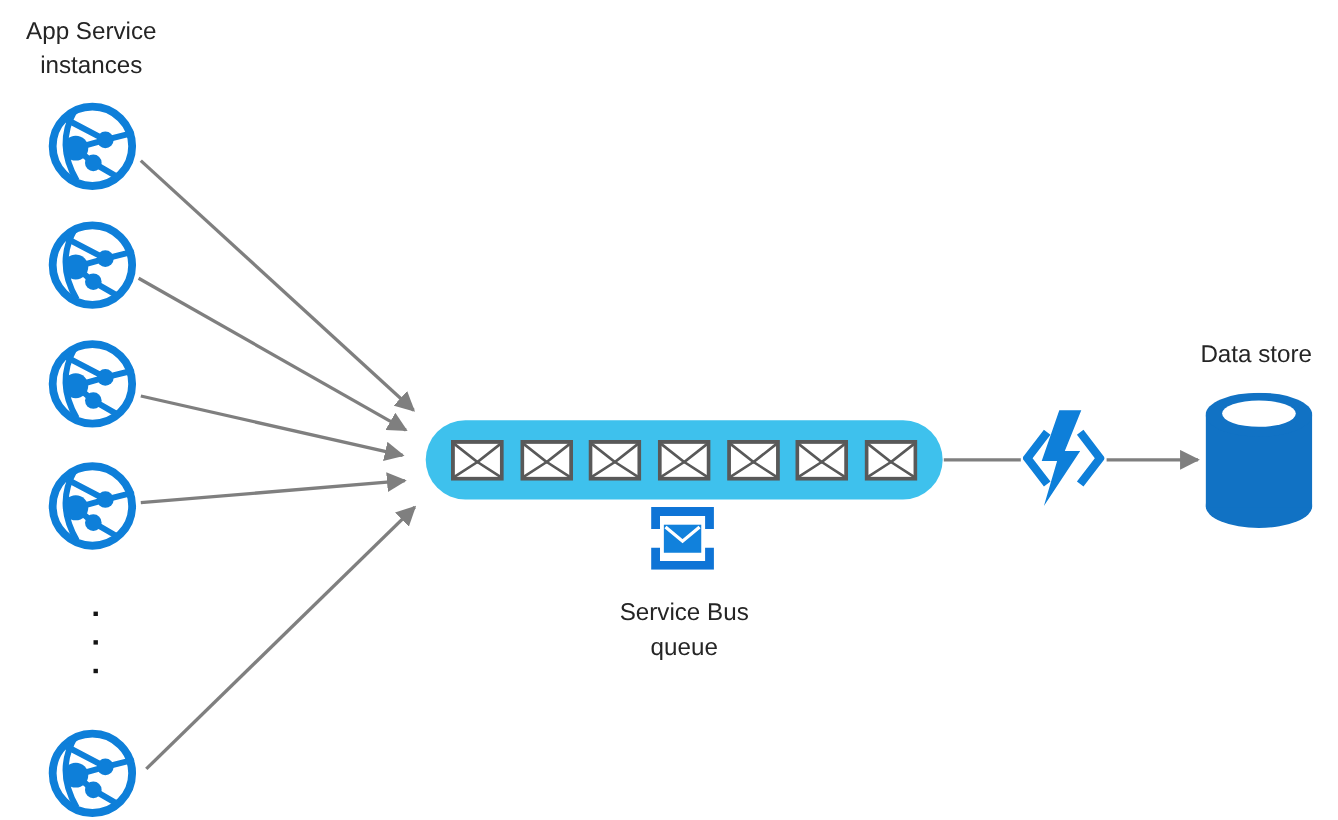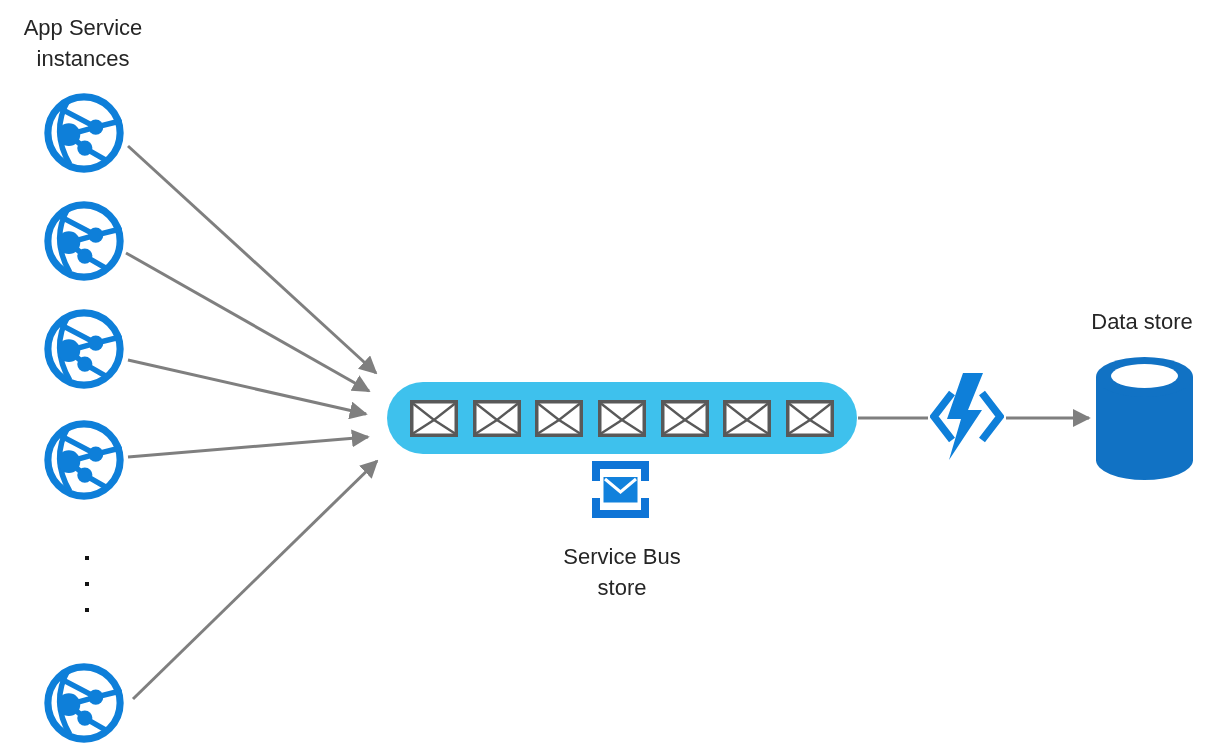--- a/index.html
+++ b/index.html
@@ -178,21 +178,21 @@
 
   <div id="queue-icon">
     <svg viewBox="0 0 59 57">
       <path d="M5,20 L5,4 L54,4 L54,20" fill="none" stroke="#0E74D6" stroke-width="8"></path>
       <path d="M5,37 L5,53 L54,53 L54,37" fill="none" stroke="#0E74D6" stroke-width="8"></path>
       <rect x="12.5" y="16" width="34" height="25.5" fill="#1181DC"></rect>
       <path d="M14,18 L29.5,31 L45,18" fill="none" stroke="#ffffff" stroke-width="3"></path>
     </svg>
   </div>
 
-  <div class="label" id="service-bus-label">Service Bus store</div>
+  <div class="label" id="service-bus-label">Service Bus queue</div>
 
 
   <div id="function-icon">
     <svg viewBox="0 0 74 92">
       <polyline points="22,23 4,46.5 22,70" fill="none" stroke="#0E7FD9" stroke-width="7.5"></polyline>
       <polyline points="52,23 70,46.5 52,70" fill="none" stroke="#0E7FD9" stroke-width="7.5"></polyline>
       <polygon points="33,3 53,3 38,40 52,40 19,90 31,49 17,49" fill="#0E7FD9"></polygon>
     </svg>
   </div>
 

